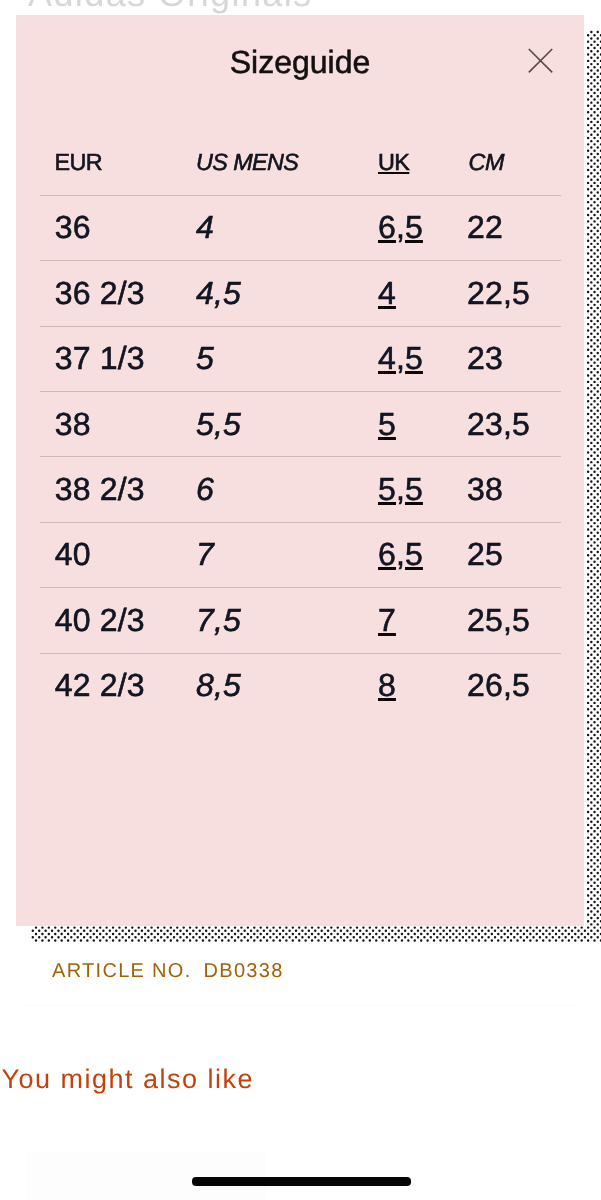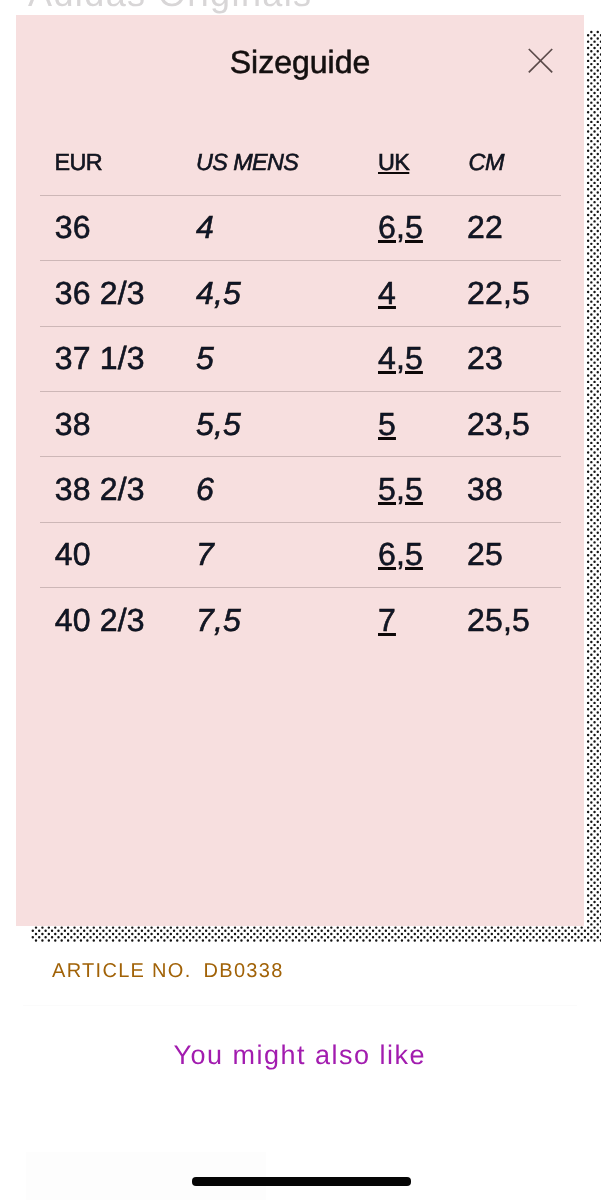--- a/index.html
+++ b/index.html
@@ -26,22 +26,22 @@
     position:absolute;left:52px;top:963px;
     font-size:20px;color:#a16207;letter-spacing:1.3px;white-space:nowrap;
     line-height:16px;
   }
   #article-row .gap{display:inline-block;width:12px;}
   #divider{
     position:absolute;left:23px;top:1004.6px;width:554px;height:1.4px;
     background:#fbfbfb;
   }
   #reco-title{
-    position:absolute;left:0;top:1042px;width:598px;text-align:center;
-    font-size:27px;color:#a21caf;letter-spacing:1.5px;line-height:27px;
+    position:absolute;left:0;top:1066px;width:598px;
+    font-size:27px;color:#c2410c;letter-spacing:1.5px;line-height:27px;
     text-indent:1.5px;
   }
   #reco-card{
     position:absolute;left:25.5px;top:1151.5px;width:240px;height:48.5px;
     background:#fdfdfd;
   }
   #home-indicator{
     position:absolute;left:192px;top:1177px;width:219px;height:9px;
     border-radius:4px;background:#050505;
   }
@@ -169,15 +169,21 @@
           <td class=" c1">7</td>
           <td class=" c2">6,5</td>
           <td class=" c3">25</td>
         </tr>
         <tr>
           <td class=" c0">40 2/3</td>
           <td class=" c1">7,5</td>
           <td class=" c2">7</td>
           <td class=" c3">25,5</td>
         </tr>
+        <tr>
+          <td class=" c0">42 2/3</td>
+          <td class=" c1">8,5</td>
+          <td class=" c2">8</td>
+          <td class=" c3">26,5</td>
+        </tr>
       </tbody>
   </table>
 </div>
 
 </body></html>

